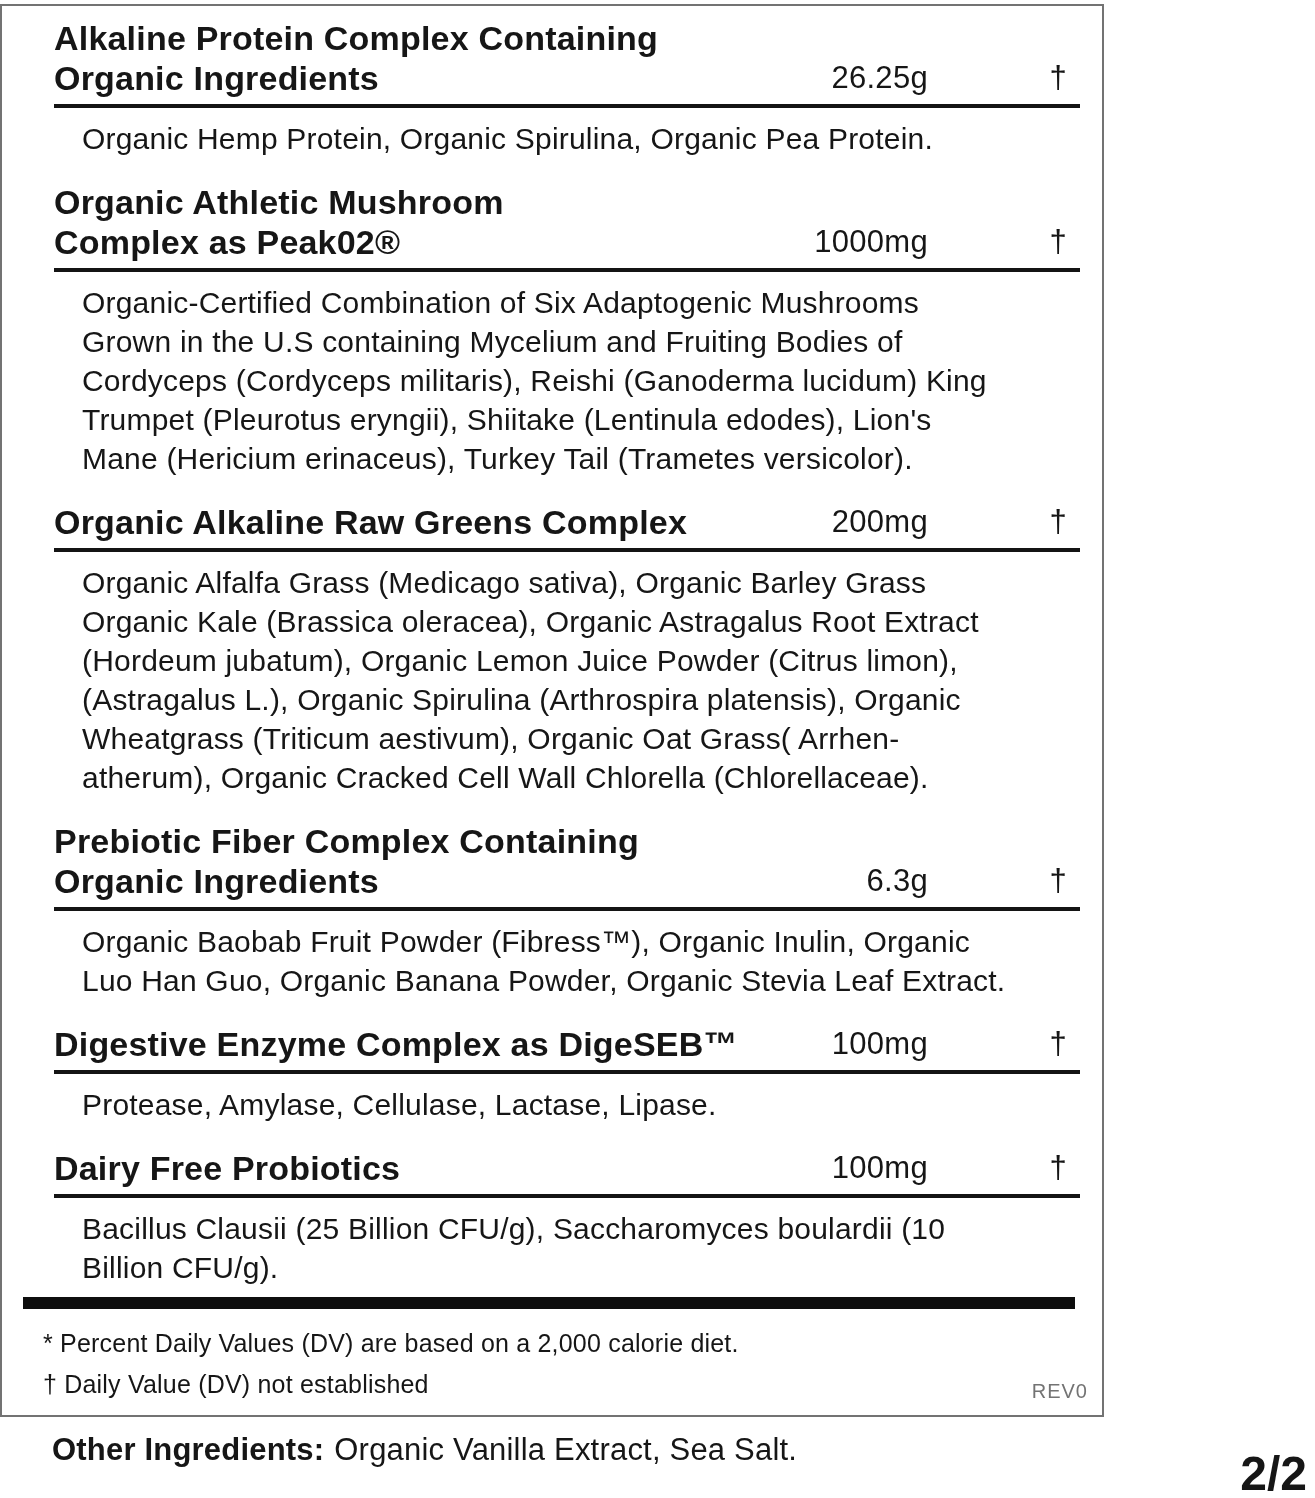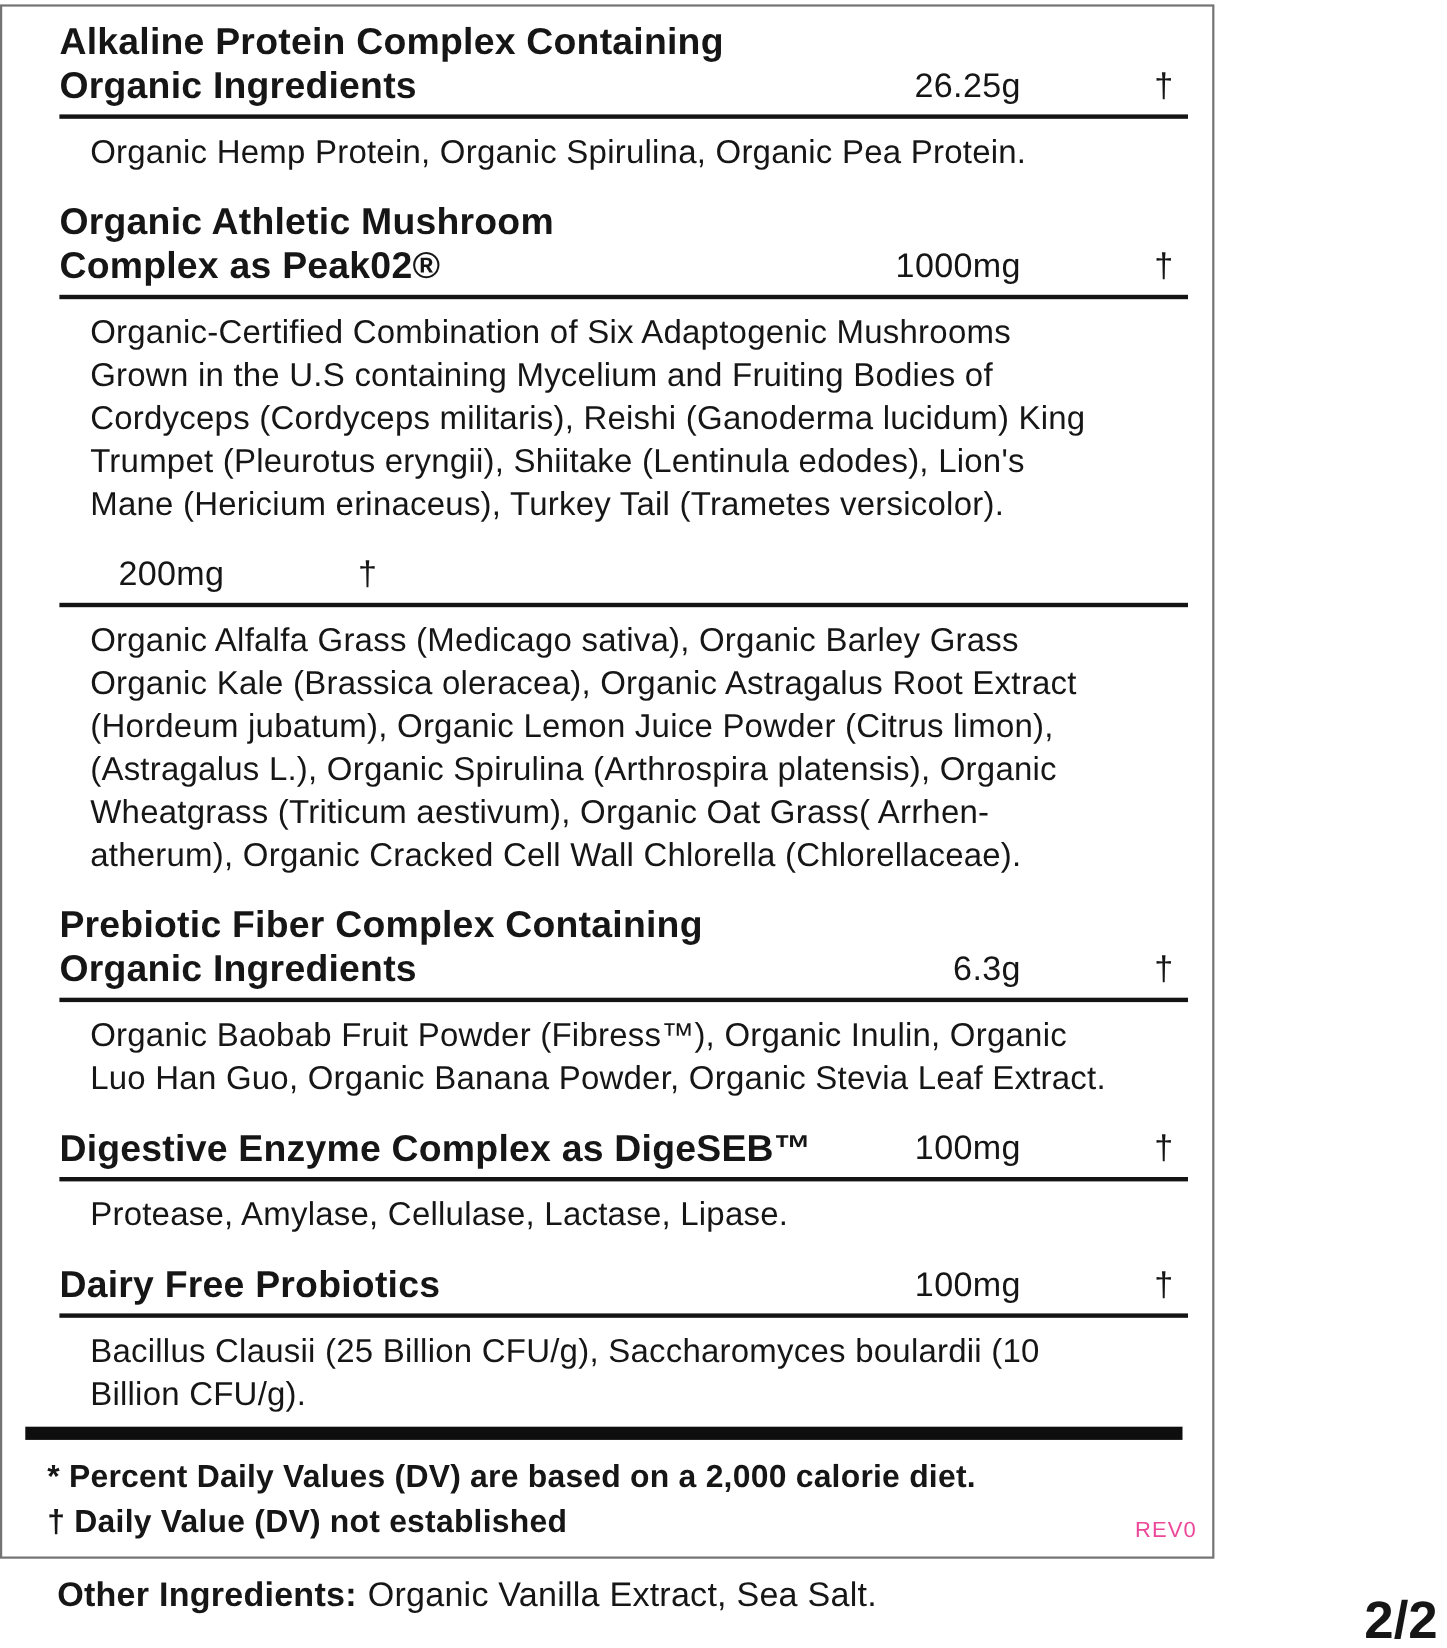--- a/index.html
+++ b/index.html
@@ -43,26 +43,26 @@
     font-size: 30px; font-weight: 400; line-height: 39px;
     letter-spacing: 0.2px; white-space: nowrap;
   }
   .thickbar {
     height: 12px; background: #0e0e0e;
     margin-top: 10px; margin-left: -31px;
     width: 1052px;
   }
   .footnotes { margin-top: 14px; margin-left: -11px; }
   .fline {
-    font-size: 29px; font-weight: 700; line-height: 41px;
+    font-size: 25px; font-weight: 400; line-height: 41px;
     letter-spacing: 0.2px; white-space: nowrap;
   }
   .rev {
     position: absolute; right: 14px; bottom: 12px;
-    font-size: 20px; letter-spacing: 1px; color: #ec4899;
+    font-size: 20px; letter-spacing: 1px; color: #737373;
   }
   .other { position: absolute; left: 52px; top: 1432px; white-space: nowrap; }
   .other-label { font-size: 31px; font-weight: 700; letter-spacing: 0.2px; }
   .other-value { font-size: 31px; font-weight: 400; margin-left: 10px; letter-spacing: 0.2px; margin-top: 37px; }
   .pagenum {
     position: absolute; right: 8px; bottom: 0px;
     font-size: 48px; font-weight: 700; line-height: 1;
   }
 </style>
 </head>
@@ -95,20 +95,21 @@
       <div class="dline">Organic-Certified Combination of Six Adaptogenic Mushrooms</div>
       <div class="dline">Grown in the U.S containing Mycelium and Fruiting Bodies of</div>
       <div class="dline">Cordyceps (Cordyceps militaris), Reishi (Ganoderma lucidum) King</div>
       <div class="dline">Trumpet (Pleurotus eryngii), Shiitake (Lentinula edodes), Lion's</div>
       <div class="dline">Mane (Hericium erinaceus), Turkey Tail (Trametes versicolor).</div>
     </div>
   </section>
 
   <section class="sec">
     <div class="head-row">
+      <div class="head-name">Organic Alkaline Raw Greens Complex</div>
       <div class="amount">200mg</div>
       <div class="dagger">†</div>
     </div>
     <div class="rule"></div>
     <div class="desc">
       <div class="dline">Organic Alfalfa Grass (Medicago sativa), Organic Barley Grass</div>
       <div class="dline">Organic Kale (Brassica oleracea), Organic Astragalus Root Extract</div>
       <div class="dline">(Hordeum jubatum), Organic Lemon Juice Powder (Citrus limon),</div>
       <div class="dline">(Astragalus L.), Organic Spirulina (Arthrospira platensis), Organic</div>
       <div class="dline">Wheatgrass (Triticum aestivum), Organic Oat Grass( Arrhen-</div>

